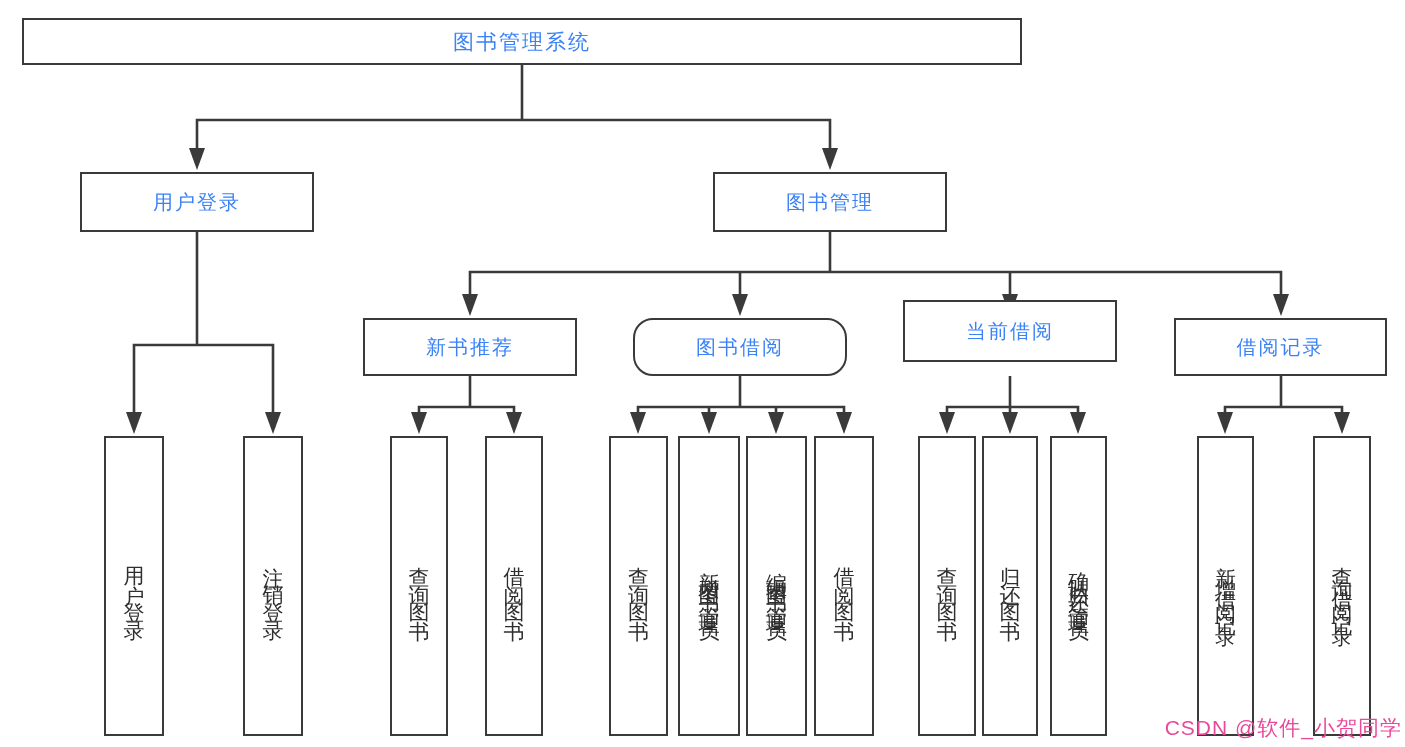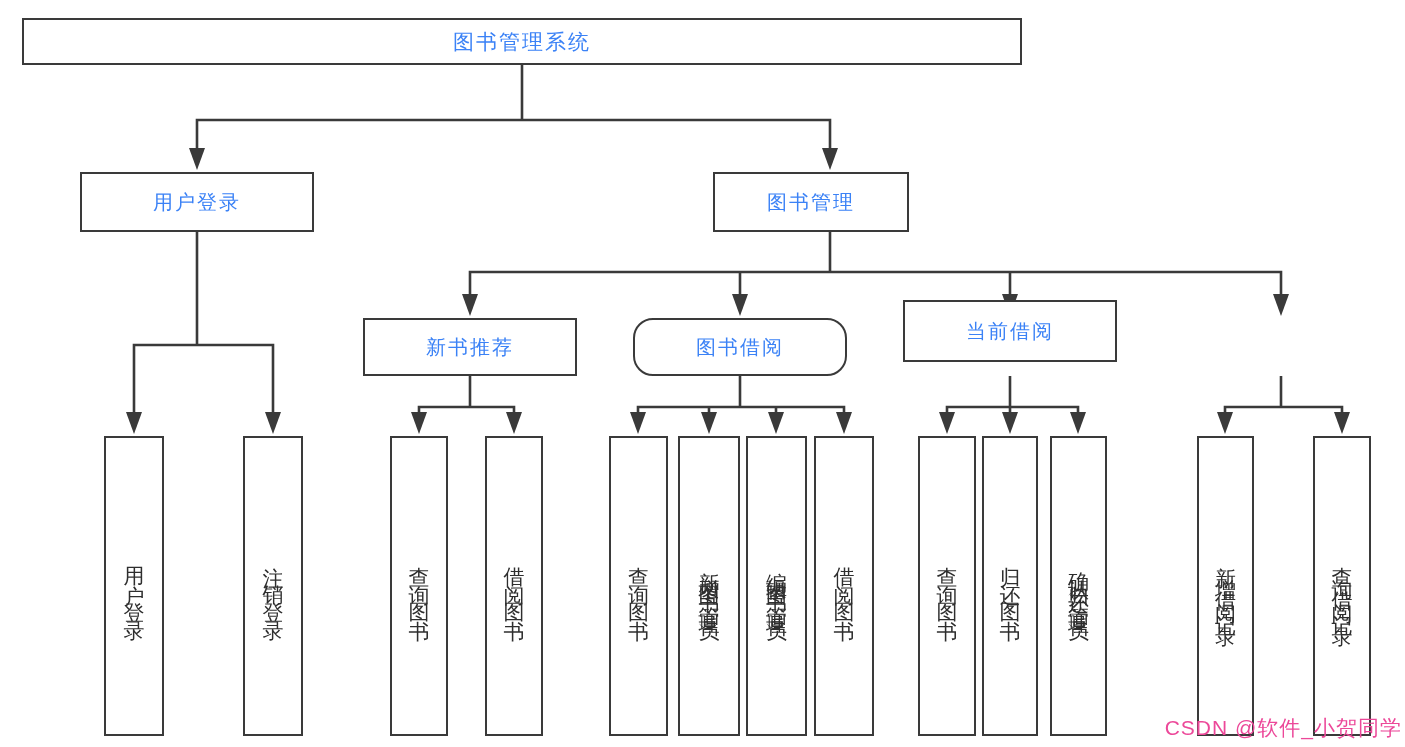--- a/index.html
+++ b/index.html
@@ -107,25 +107,26 @@
     <g>
       <path class="connector" d="M1281 376 V407 M1225 414 V407 H1342 V414"></path>
       <polygon class="arrowhead" points="1217,412 1233,412 1225,434"></polygon>
       <polygon class="arrowhead" points="1334,412 1350,412 1342,434"></polygon>
     </g>
   </svg>
 
   <div class="hbox root-box" style="left:22px; top:18px; width:1000px; height:47px;">图书管理系统</div>
 
   <div class="hbox" style="left:80px; top:172px; width:234px; height:60px;">用户登录</div>
-  <div class="hbox" style="left:713px; top:172px; width:196px; height:60px;">图书管理</div>
+  <div class="hbox" style="left:713px; top:172px; width:234px; height:60px;">图书管理</div>
 
   <div class="hbox" style="left:363px; top:318px; width:214px; height:58px;">新书推荐</div>
   <div class="hbox" style="left:633px; top:318px; width:214px; height:58px;border-radius:20px;">图书借阅</div>
   <div class="hbox" style="left:903px; top:300px; width:214px; height:62px;text-align:center;">当前借阅</div>
+  <div class="hbox" style="left:1174px; top:318px; width:213px; height:58px;">借阅记录</div>
 
   <div class="vbox ls4" style="left:104px; width:60px;">用户登录</div>
   <div class="vbox ls4" style="left:243px; width:60px;">注销登录</div>
 
   <div class="vbox ls4" style="left:390px; width:58px;">查询图书</div>
   <div class="vbox ls4" style="left:485px; width:58px;">借阅图书</div>
 
   <div class="vbox ls4" style="left:609px; width:59px;">查询图书</div>
   <div class="vbox ls8" style="left:678px; width:62px;">新增图书（管理员）</div>
   <div class="vbox ls8" style="left:746px; width:61px;">编辑图书（管理员）</div>

